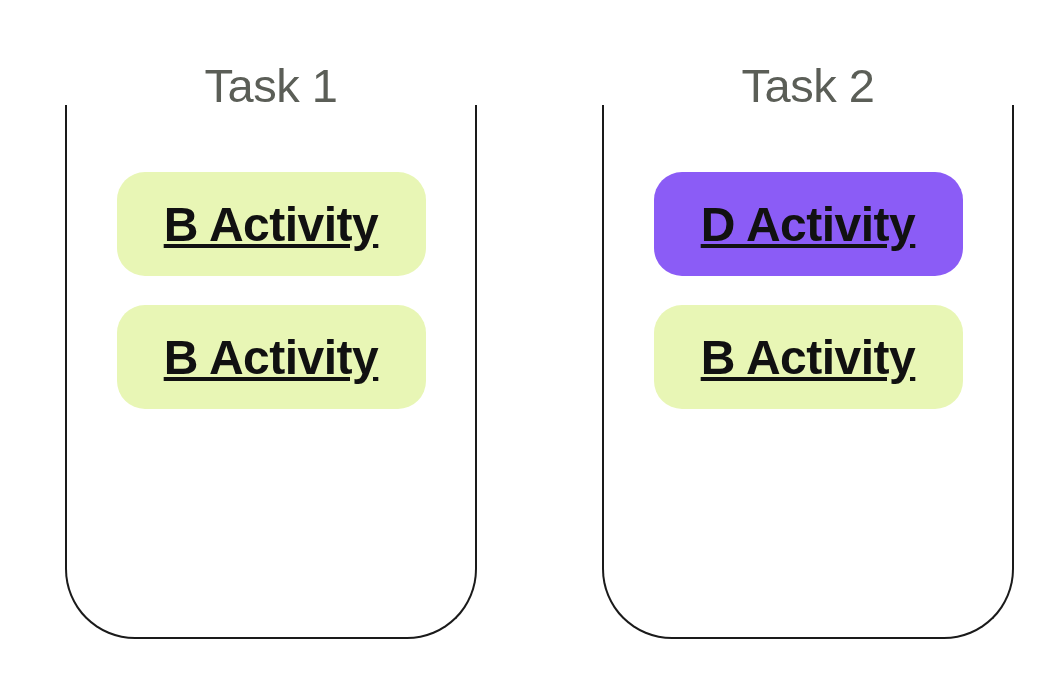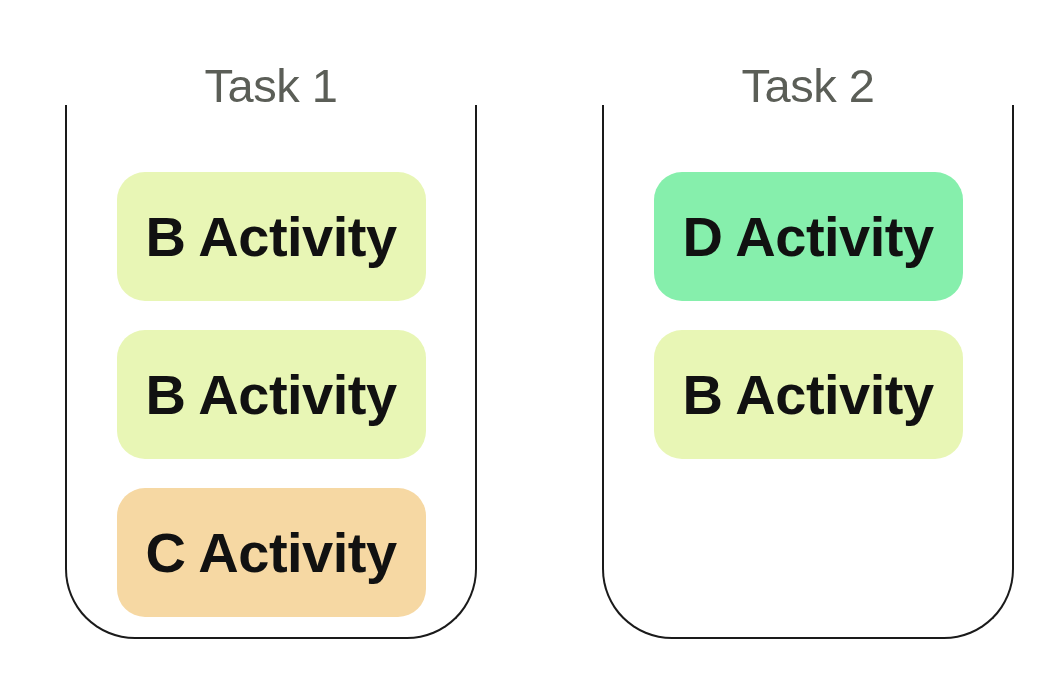--- a/index.html
+++ b/index.html
@@ -49,47 +49,47 @@
     border-radius: 0 0 70px 70px;
     display: flex;
     flex-direction: column;
     align-items: center;
     padding-top: 67px;
     gap: 29px;
   }
 
   .activity {
     width: 309px;
-    height: 129px;
+    height: 104px;
     border-radius: 28px;
     display: flex;
     align-items: center;
     justify-content: center;
-    font-size: 56px;
+    font-size: 48px;
     font-weight: 700;
     letter-spacing: -0.5px;
     color: #111111;
     flex: 0 0 auto;
+    text-decoration: underline;
   }
 </style>
 </head>
 <body>
 
 <div class="canvas">
 
   <div class="task-group t1">
     <div class="task-label">Task 1</div>
     <div class="task-container">
       <div class="activity" style="background: rgb(232, 246, 181);">B Activity</div>
       <div class="activity" style="background: rgb(232, 246, 181);">B Activity</div>
-      <div class="activity" style="background: rgb(246, 216, 163);">C Activity</div>
     </div>
   </div>
 
   <div class="task-group t2">
     <div class="task-label">Task 2</div>
     <div class="task-container">
-      <div class="activity" style="background: #86efac;">D Activity</div>
+      <div class="activity" style="background: #8b5cf6;">D Activity</div>
       <div class="activity" style="background: rgb(232, 246, 181);">B Activity</div>
     </div>
   </div>
 
 </div>
 
 </body></html>

